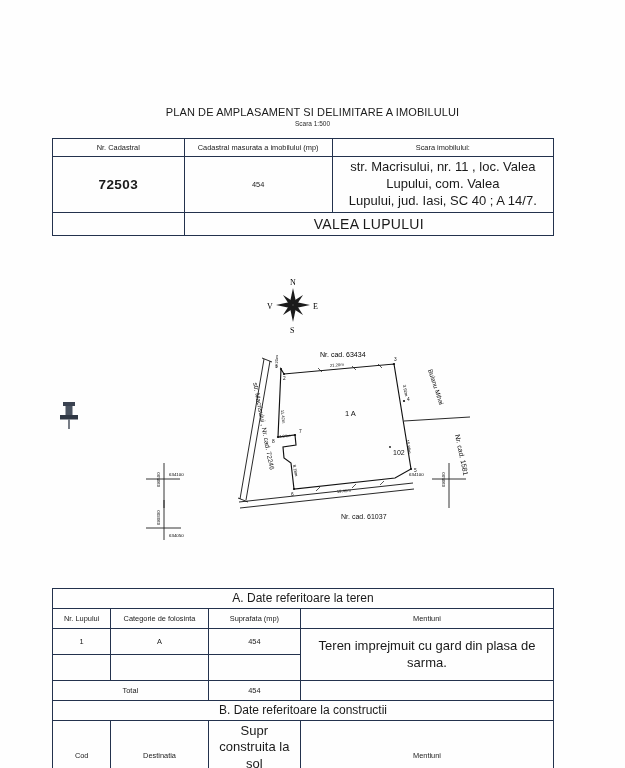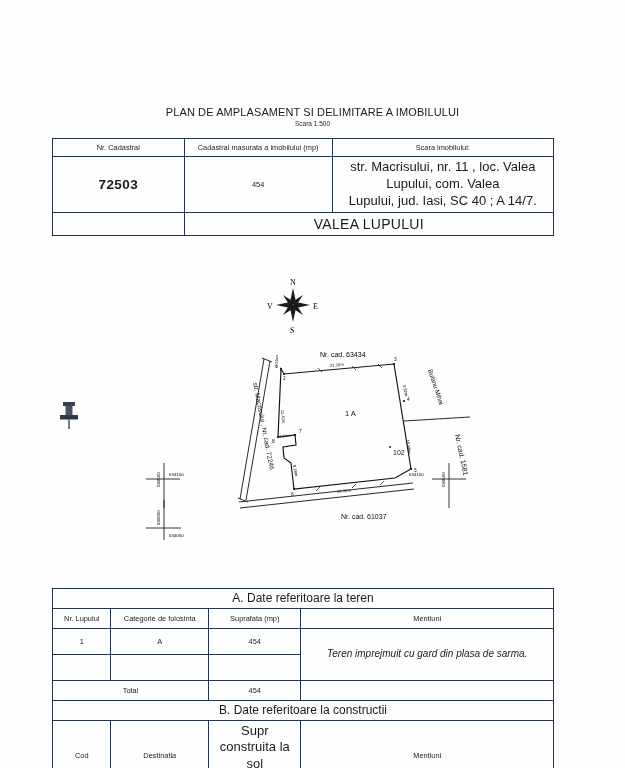--- a/index.html
+++ b/index.html
@@ -103,21 +103,21 @@
     vertical-align: middle;
     padding: 2px 3px;
     line-height: 1.25;
   }
   #table-a { top: 588px; }
   .sec-head { height: 12px; font-size: 12px; }
   .col-head { height: 15px; }
   .data-row td { height: 21px; }
   .empty-row td { height: 21px; }
   .total-row td { height: 15px; }
-  .mentiuni-cell { font-size: 10px; font-style: italic; }
+  .mentiuni-cell { font-size: 13px; }
   .sub2 { font-size: 13px; }
 
   .c1 { width: 54px; }
   .c2 { width: 96px; }
   .c3 { width: 88px; margin-top: 28px; }
   .c4 { width: 264px; }
 </style>
 </head>
 <body>
 

